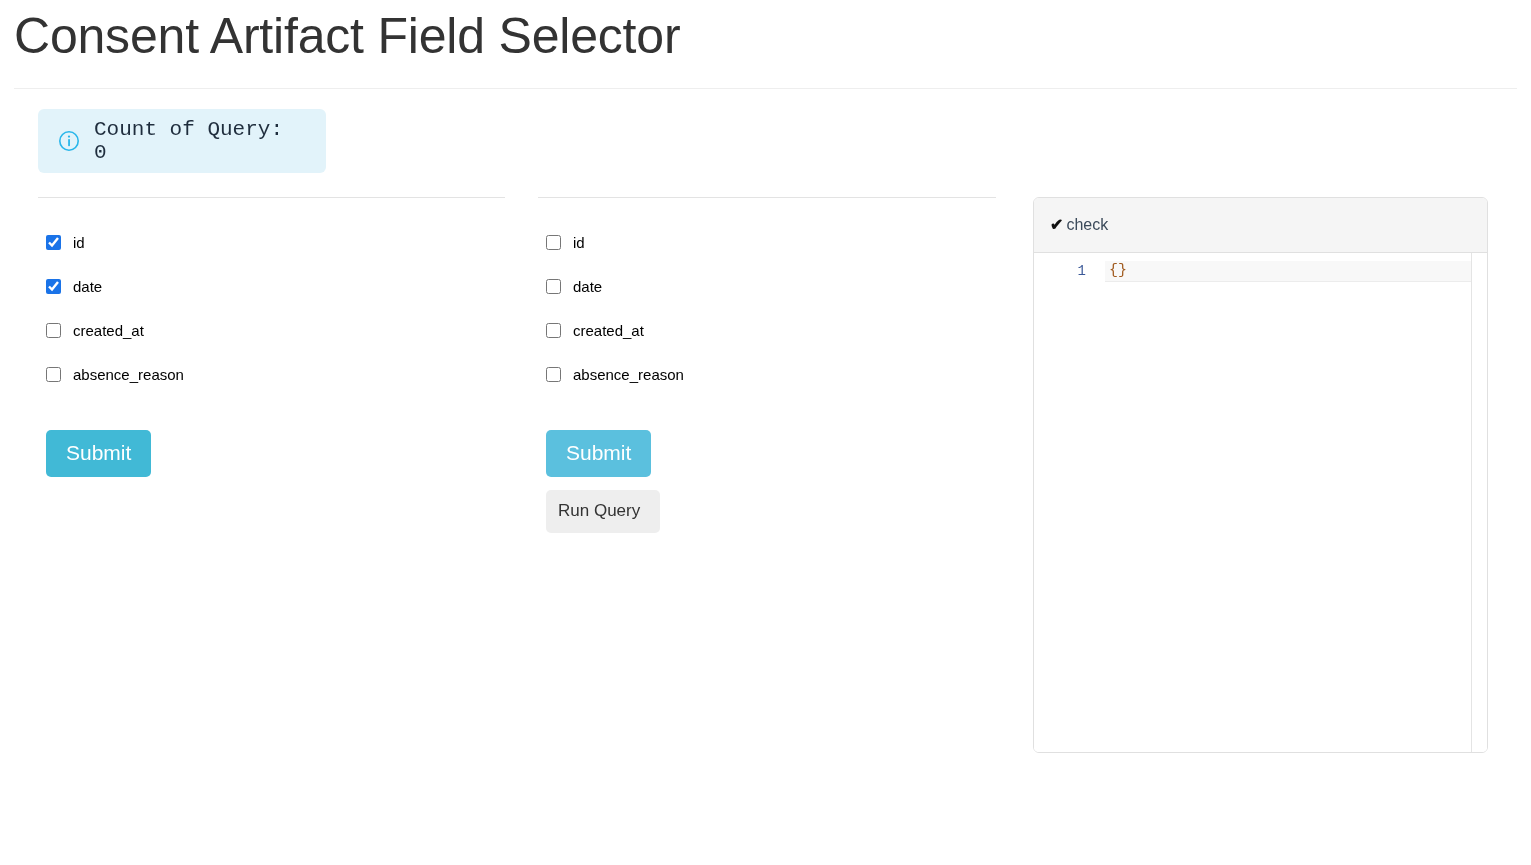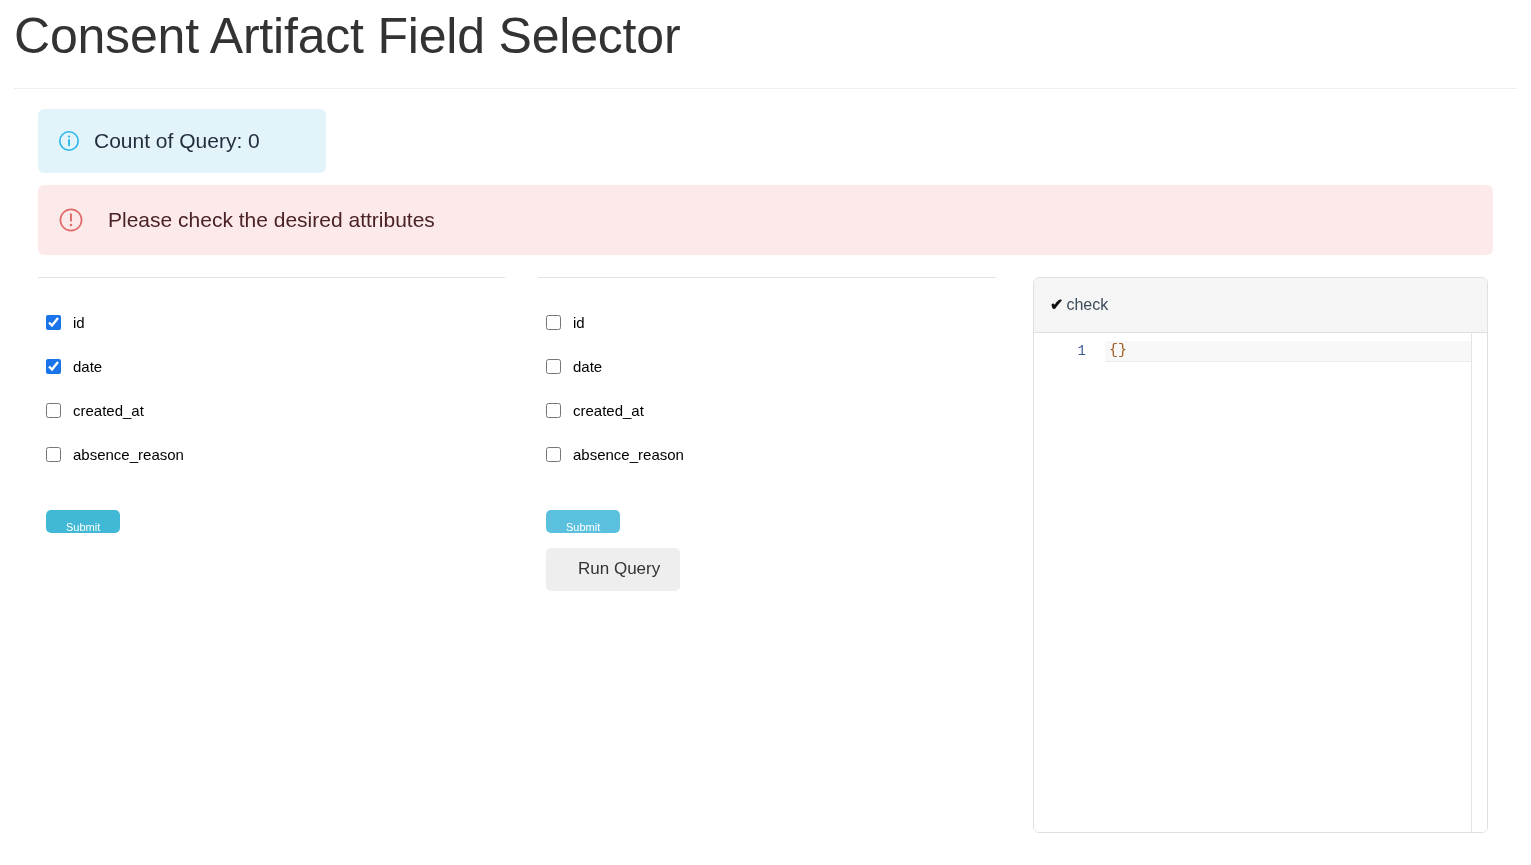--- a/index.html
+++ b/index.html
@@ -41,21 +41,22 @@
     border-radius: 6px;
     display: flex;
     align-items: center;
     box-sizing: border-box;
   }
   .alert-info {
     background: #e2f3fa;
     width: 288px;
     height: 64px;
     padding: 0 20px;
-    margin-bottom: 12px;
+    margin-bottom: 24px;
+    font-family: Liberation Mono, monospace;
   }
   .alert-danger {
     background: #fceaea;
     width: 1455px;
     height: 70px;
     padding: 0 20px;
     margin-bottom: 22px;
   }
   .alert-icon {
     flex: 0 0 auto;
@@ -132,31 +133,31 @@
     display: inline-block;
     border: none;
     border-radius: 5px;
     font-family: "Liberation Sans", sans-serif;
     cursor: pointer;
     outline: none;
   }
   .btn-submit {
     background: #41b9d6;
     color: #ffffff;
-    font-size: 11px;
-    padding: 11px 20px 0 20px;
+    font-size: 21px;
+    padding: 11px 20px 12px 20px;
   }
   .btn-submit-light {
     background: #5bc0de;
   }
   .btn-run {
     background: #eeeeee;
     color: #333333;
     font-size: 17px;
-    padding: 11px 20px 12px 32px;
+    padding: 11px 20px 12px 12px;
     margin-top: 13px;
     display: block;
   }
 
   
   .result-panel {
     border: 1px solid #e0e0e0;
     border-radius: 6px;
     background: #ffffff;
     height: 556px;
@@ -240,30 +241,20 @@
     <span class="alert-icon">
       <svg width="22" height="22" viewBox="0 0 22 22" aria-hidden="true">
         <circle cx="11" cy="11" r="9.2" fill="none" stroke="#29b6ea" stroke-width="1.6"></circle>
         <circle cx="11" cy="6.6" r="1.15" fill="#29b6ea"></circle>
         <rect x="10.15" y="9.1" width="1.8" height="7.2" rx="0.7" fill="#29b6ea"></rect>
       </svg>
     </span>
     <span class="alert-text">Count of Query: 0</span>
   </div>
 
-  <div class="alert alert-danger">
-    <span class="alert-icon">
-      <svg width="26" height="26" viewBox="0 0 26 26" aria-hidden="true">
-        <circle cx="13" cy="13" r="10.6" fill="none" stroke="#e06a6a" stroke-width="1.7"></circle>
-        <rect x="12.05" y="6.3" width="1.9" height="8.3" rx="0.9" fill="#e06a6a"></rect>
-        <circle cx="13" cy="18" r="1.25" fill="#e06a6a"></circle>
-      </svg>
-    </span>
-    <span class="alert-text">Please check the desired attributes</span>
-  </div>
 
 </div>
 
 <div class="main">
 
   <div class="col col-bank">
     <div class="col-rule"></div>
 
     <div class="field-list">
       <div class="field-row">

